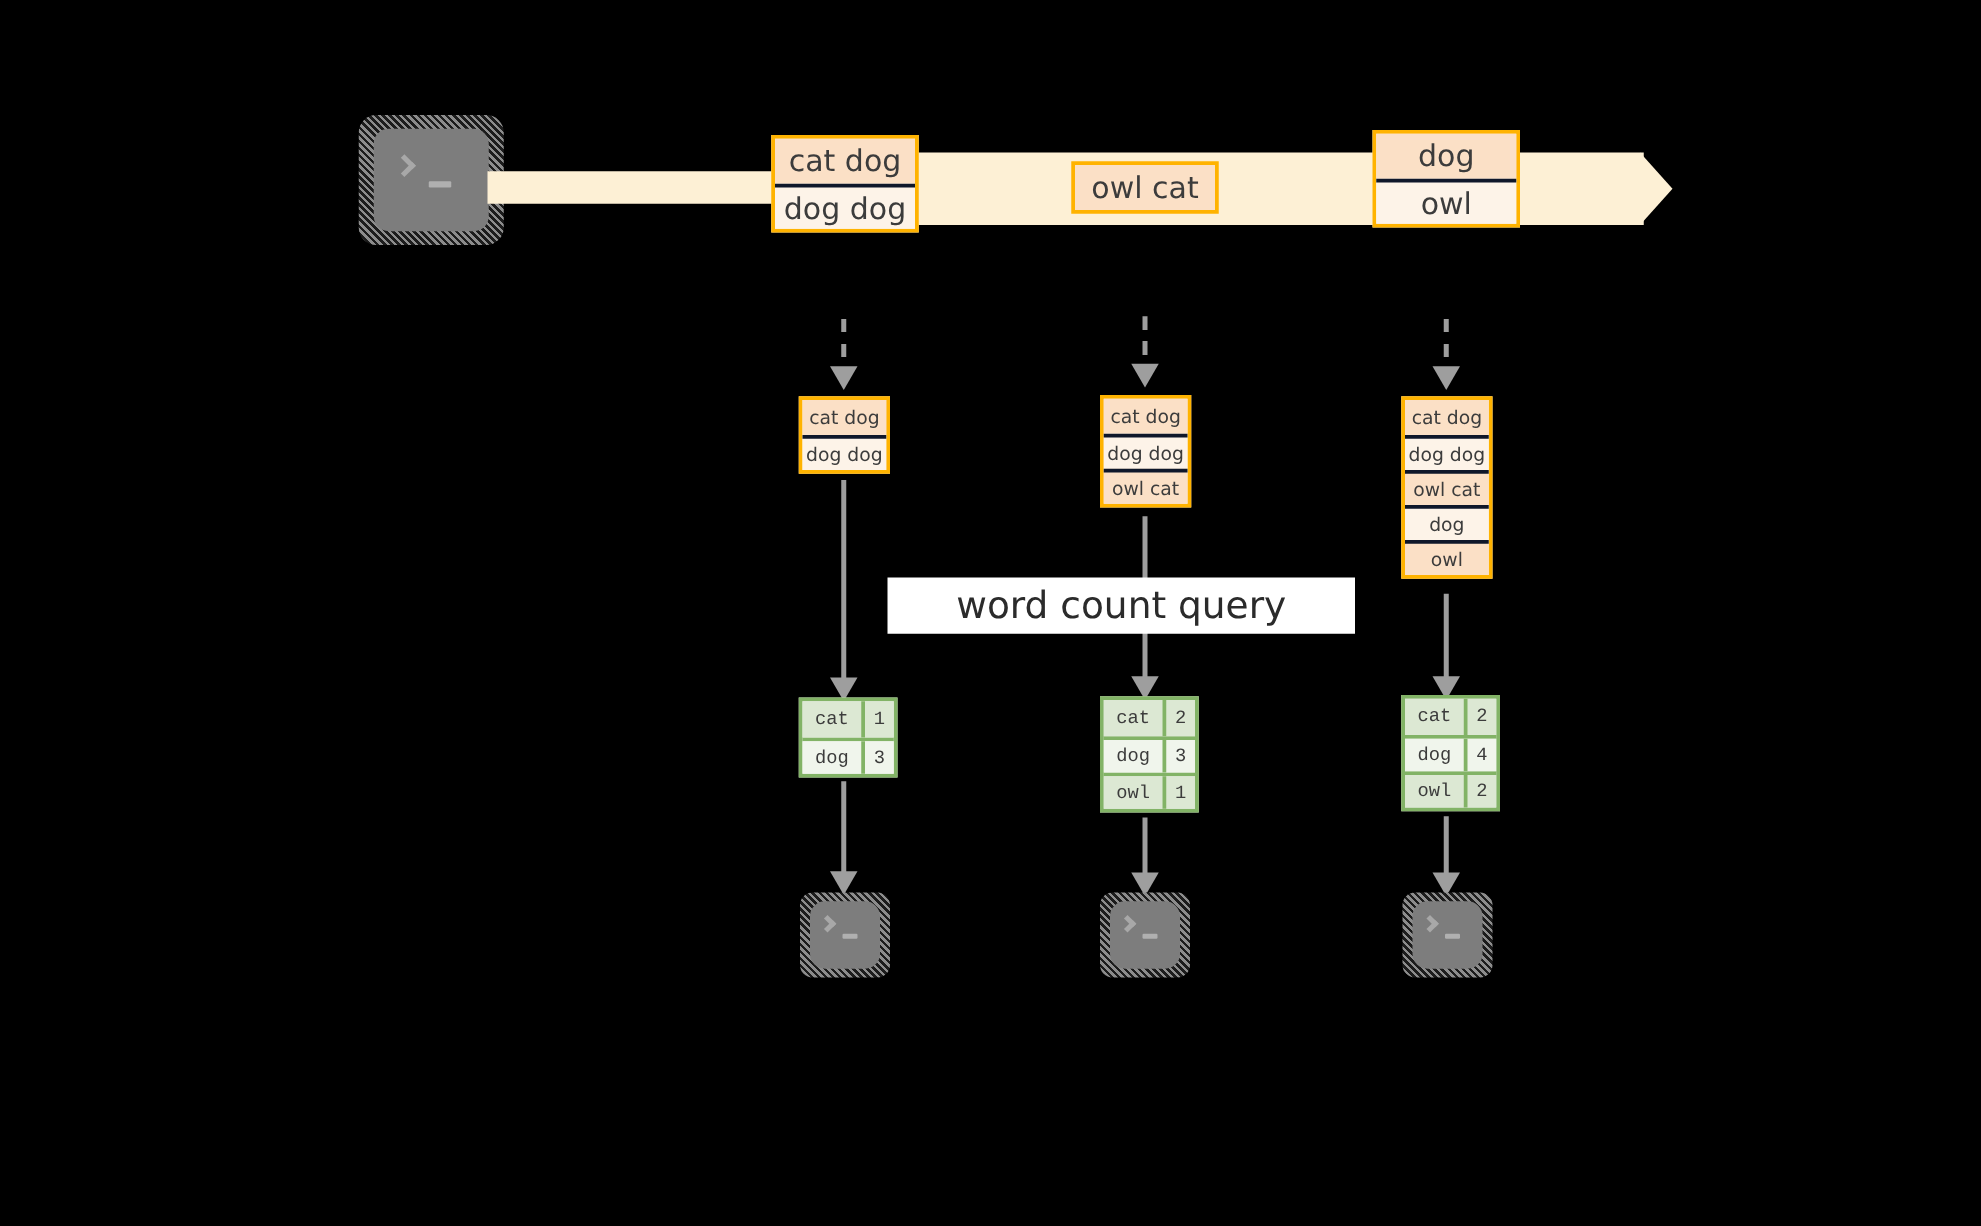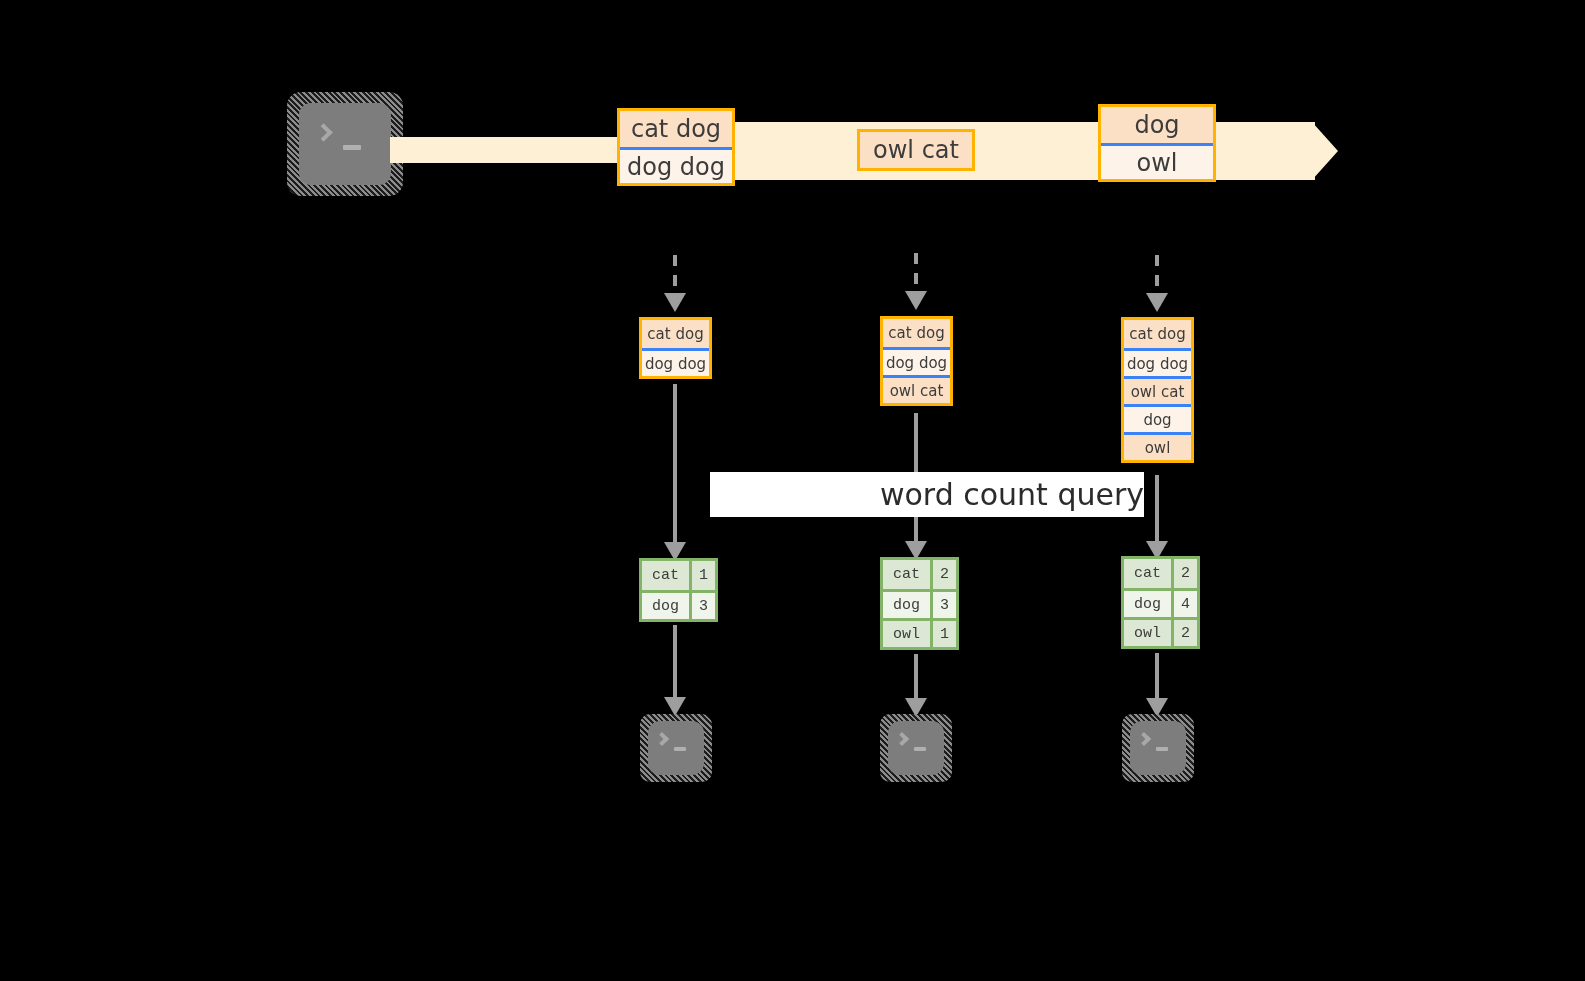--- a/index.html
+++ b/index.html
@@ -68,21 +68,21 @@
   .obox .row {
     box-sizing: border-box;
     display: flex;
     align-items: center;
     justify-content: center;
     color: #3c3c3c;
     white-space: nowrap;
   }
   .obox .row.dark  { background: #fbe0c6; }
   .obox .row.light { background: #fdf3e8; }
-  .obox .row.sep   { border-top: 3px solid #3b82f6; }
+  .obox .row.sep   { border-top: 3px solid #0f172a; }
 
   .obox.big .row   { height: 36px; font-size: 24px; }
   .obox.big.two .row  { height: 36px; }
   .obox.small .row { height: 28px; font-size: 15px; }
 
   
   .gbox {
     position: absolute;
     box-sizing: border-box;
     border: 3px solid #82b366;
@@ -293,17 +293,17 @@
     <div class="stem" style="top:0; height:47px;"></div>
     <div class="head" style="top:45px;"></div>
   </div>
 
   <div class="terminal" style="left:1100px; top:714px; width:72px; height:68px; border-radius:10px;">
     <div class="inner" style="left:8px; top:7px; right:8px; bottom:7px;"></div>
     <div class="chev" style="left:17px; top:20px; width:6px; height:6px;"></div>
     <div class="uscore" style="left:34px; top:33px; width:12px; height:4px;"></div>
   </div>
 
-  <div class="query-band" style="left:688px; top:472px; width:434px; height:45px;justify-content:flex-end;">
+  <div class="query-band" style="left:688px; top:462px; width:374px; height:45px;">
     <span class="qtext">word count query</span>
   </div>
 
 </div>
 
 </body></html>

